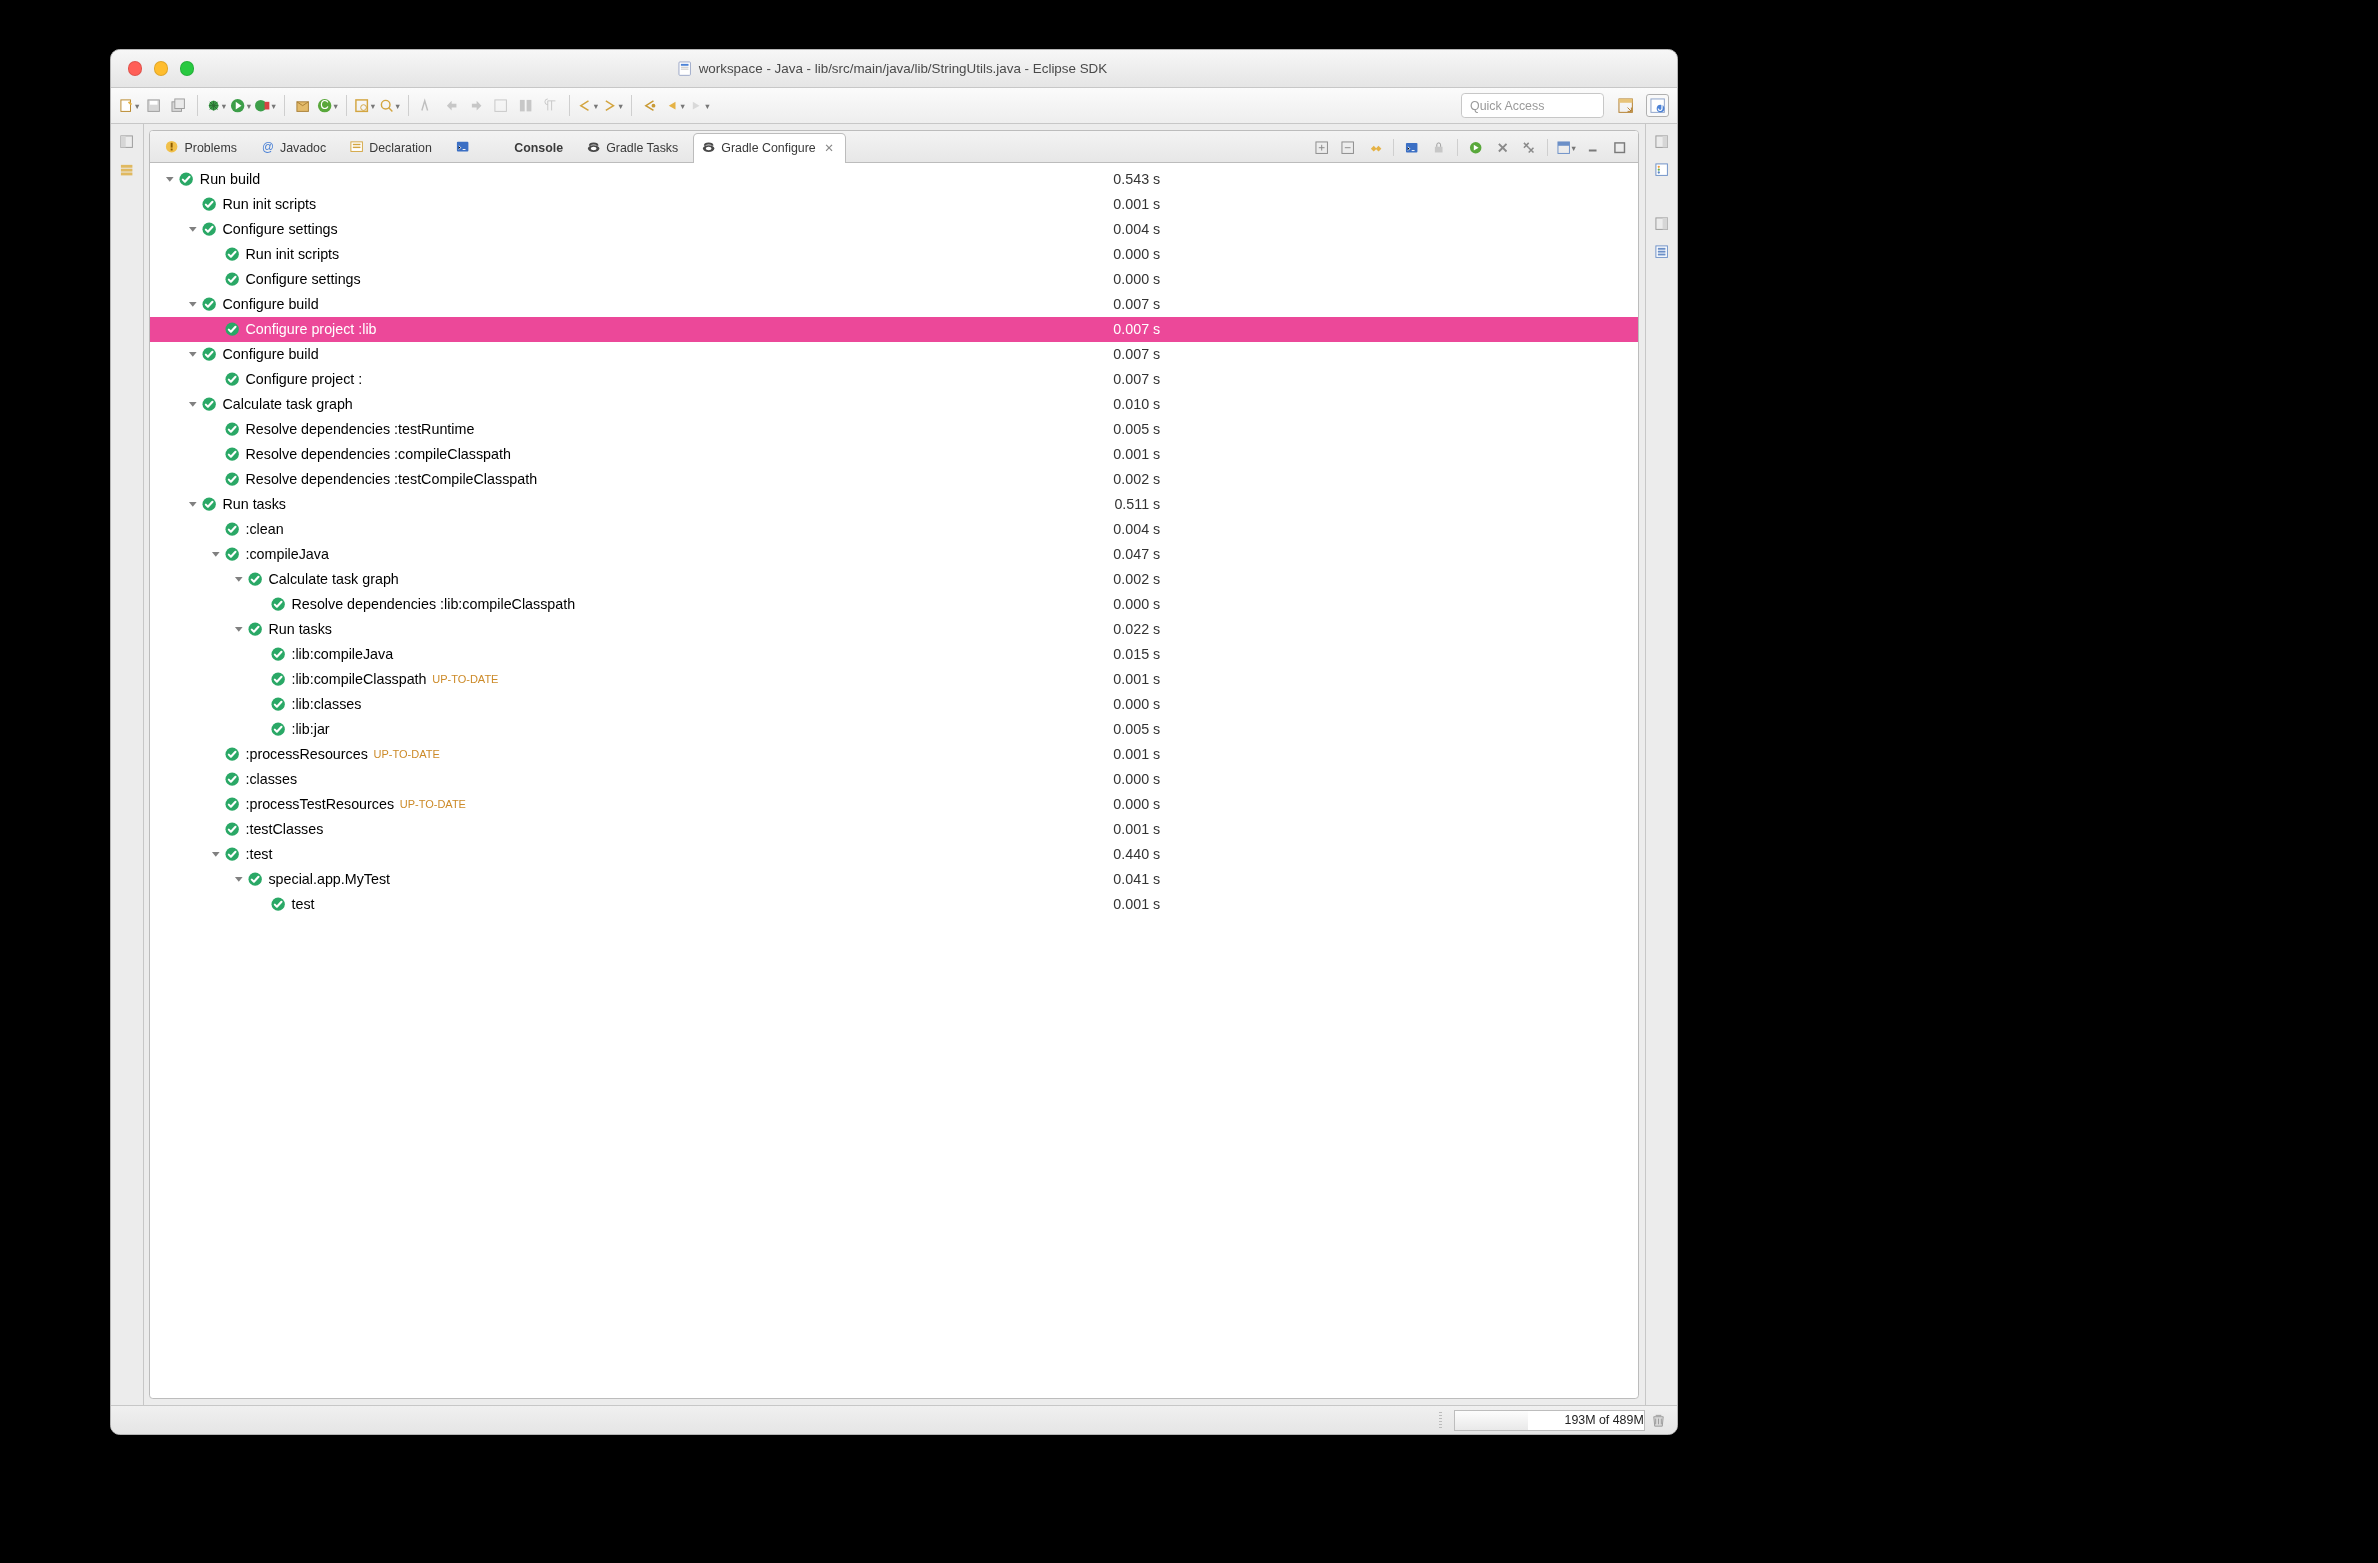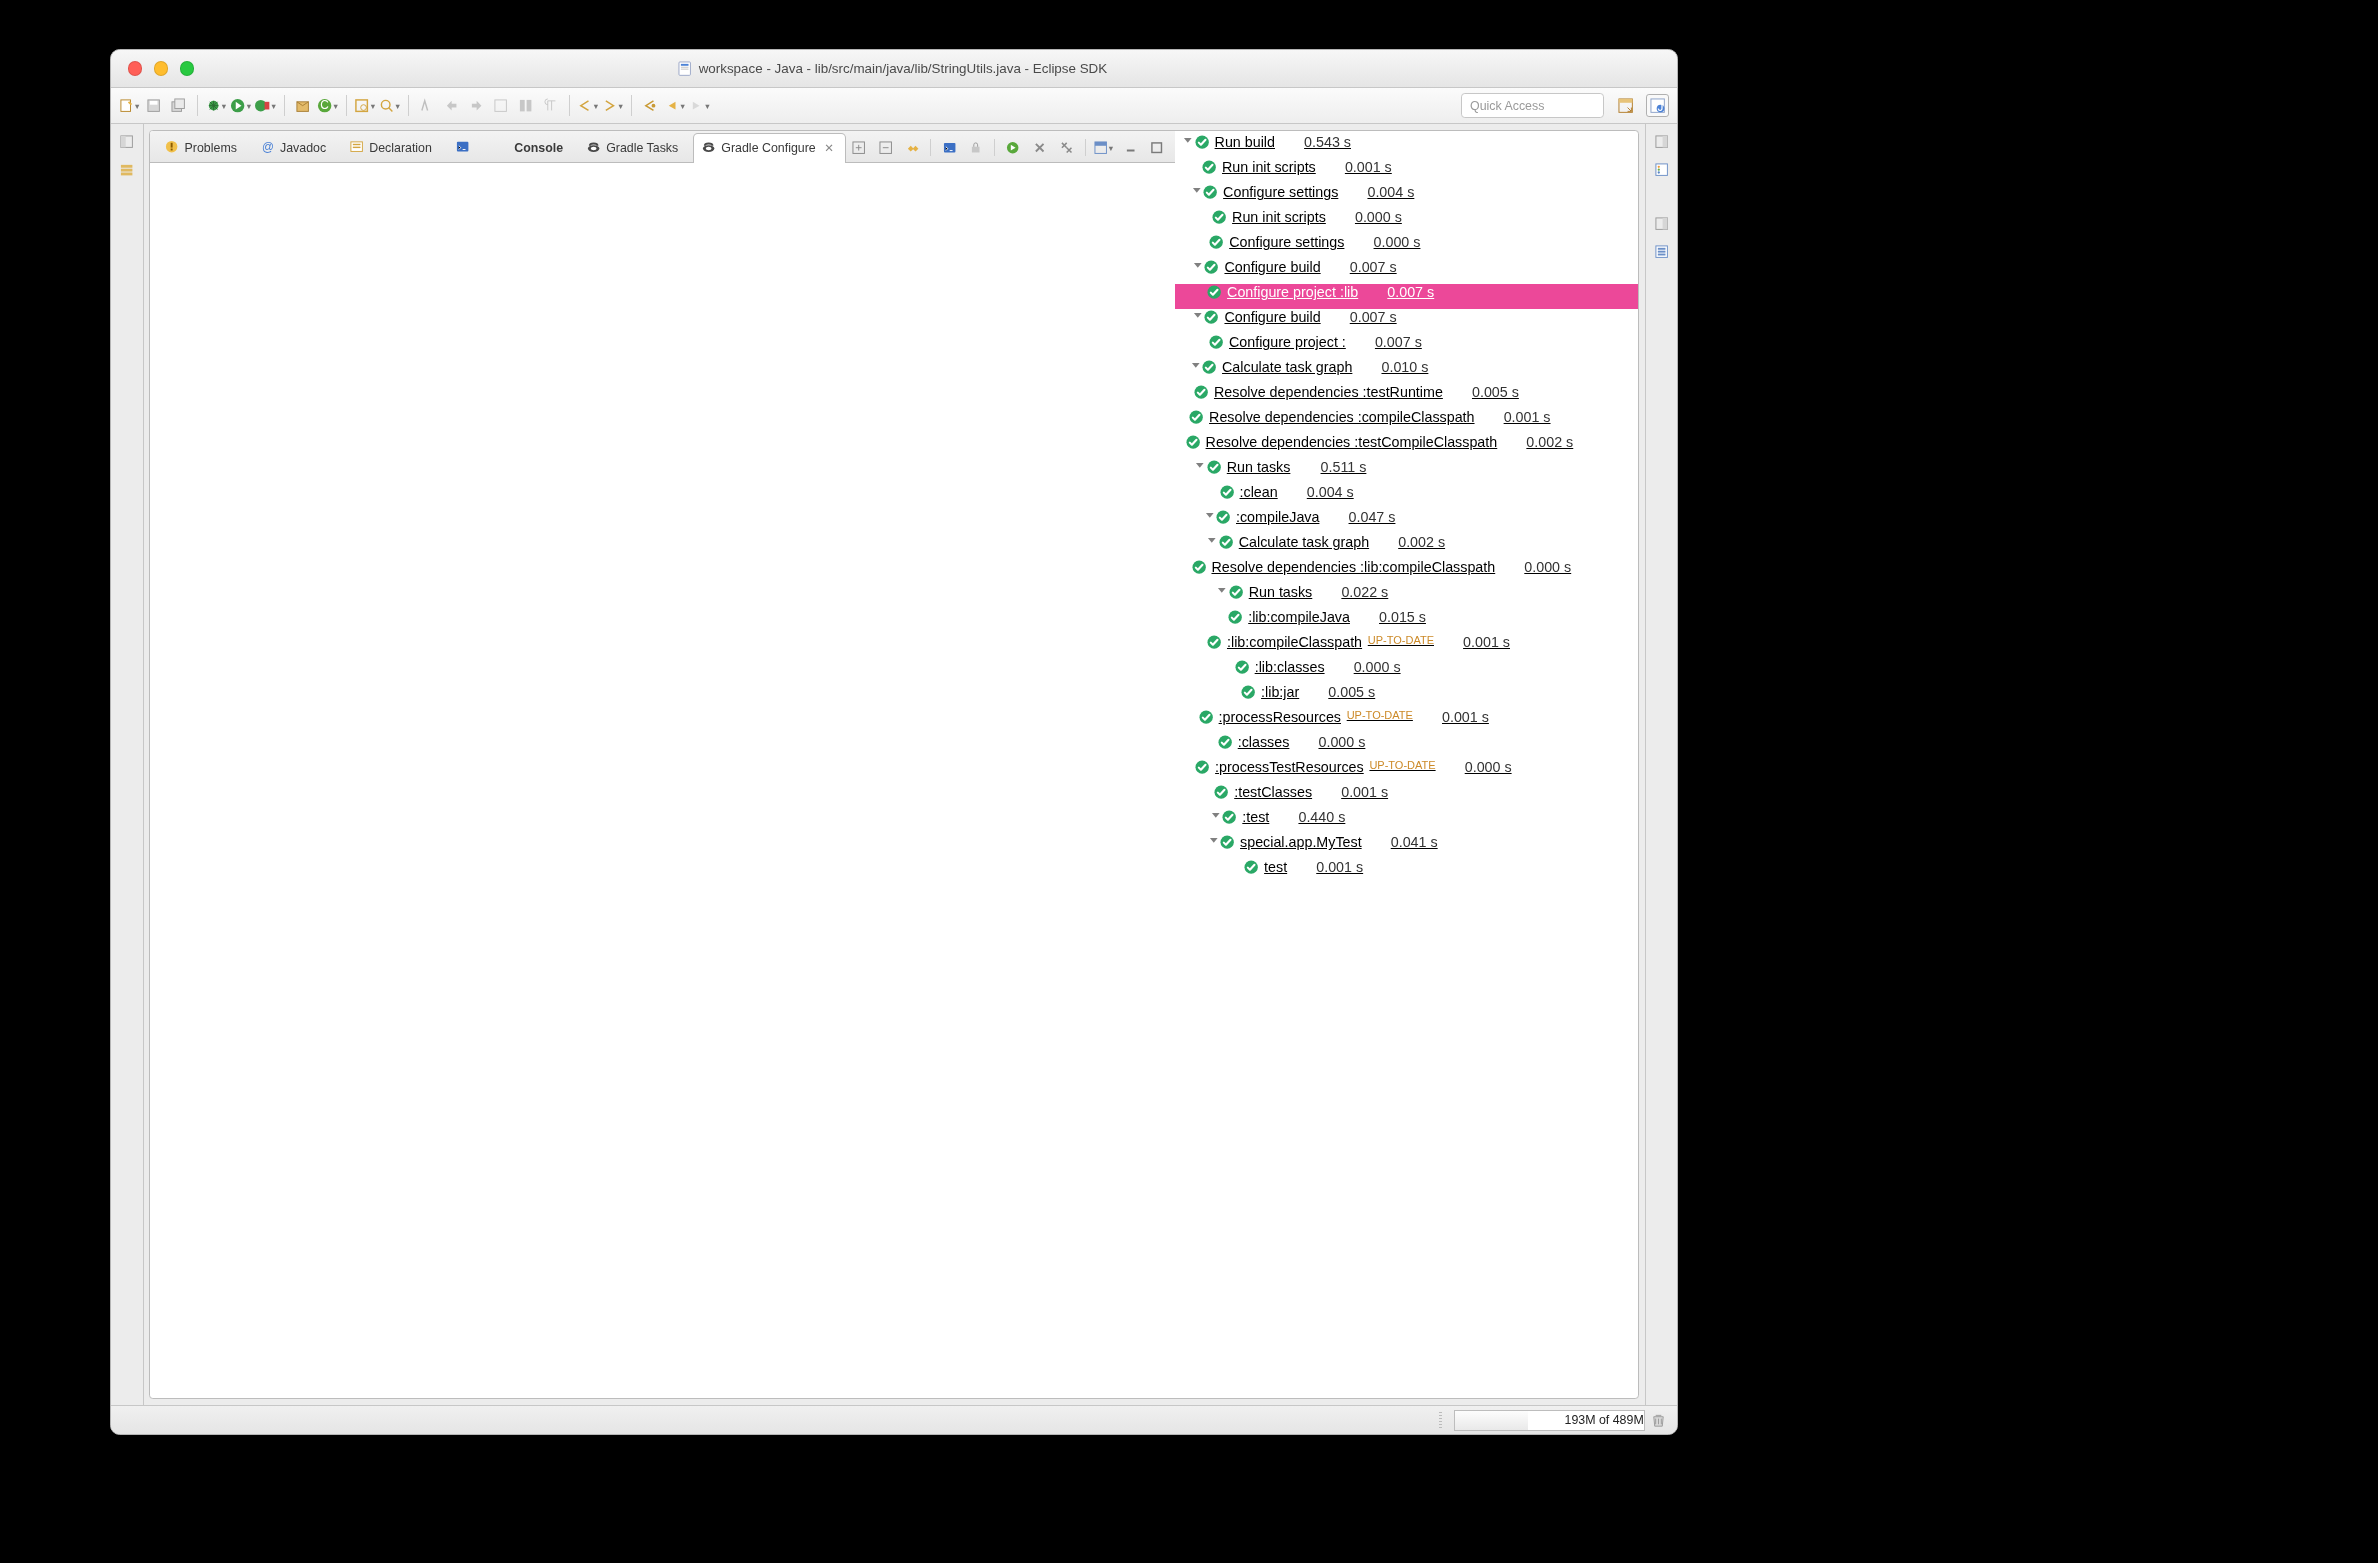--- a/index.html
+++ b/index.html
@@ -48,21 +48,21 @@
     border-right:1px solid #c7c7c7;
   }
   .right-stack { border-right:none; border-left:1px solid #c7c7c7;}
   .stack-btn { width:23px;height:23px; display:flex;align-items:center;justify-content:center;border-radius:2.9px;}
 
   .center {
     flex:1; display:flex; flex-direction:column; min-width:0; background:#ececec;
     padding:5.7px 5.7px 0 5.7px;
   }
   .view {
-    flex:1; display:flex; flex-direction:row; background:#fff;
+    flex:1; display:flex; flex-direction:column; background:#fff;
     border:1px solid #bcbcbc; border-radius:3.8px; overflow:hidden; min-height:0;
     margin-bottom:5.7px;
   }
   .tabs {
     height:32.5px; display:flex; align-items:flex-end;
     background:linear-gradient(#f3f3f3,#e7e7e7);
     border-bottom:1px solid #bcbcbc;
     padding-left:5.7px;
   }
   .tab {
@@ -79,24 +79,23 @@
   .tab.bold { font-weight:bold;gap:44px; }
   .tab .close-x { font-size:11.5px; color:#888; margin-left:3.8px; }
   .tab-icons-right {
     margin-left:auto; display:flex; align-items:center; gap:5.7px; padding-right:7.6px; padding-bottom:3.8px;
   }
   .mini-btn { width:21px;height:21px;display:flex;align-items:center;justify-content:center;border-radius:2.9px; }
   .mini-sep{width:1px;height:17px;background:#cfcfcf;margin:0 1.9px;}
 
   .tree-scroll { flex:1; overflow:auto; padding:3.8px 0; }
   .row {
-    display:flex; align-items:flex-start; height:25px;
+    display:flex; align-items:center; height:25px;
     padding-right:9.6px;
     white-space:nowrap;
-    text-decoration:underline;
   }
   .row.selected { background:#ec4899; color:#fff; }
   .row.selected .time { color:#fff; }
   .twisty {
     width:13.4px; height:13.4px; display:inline-flex; align-items:center; justify-content:center;
     margin-right:1.9px; color:#808080; font-size:10.5px;
   }
   .row .status {
     width:15.3px;height:15.3px; display:inline-flex;align-items:center;justify-content:center; margin-right:5.7px;
   }

